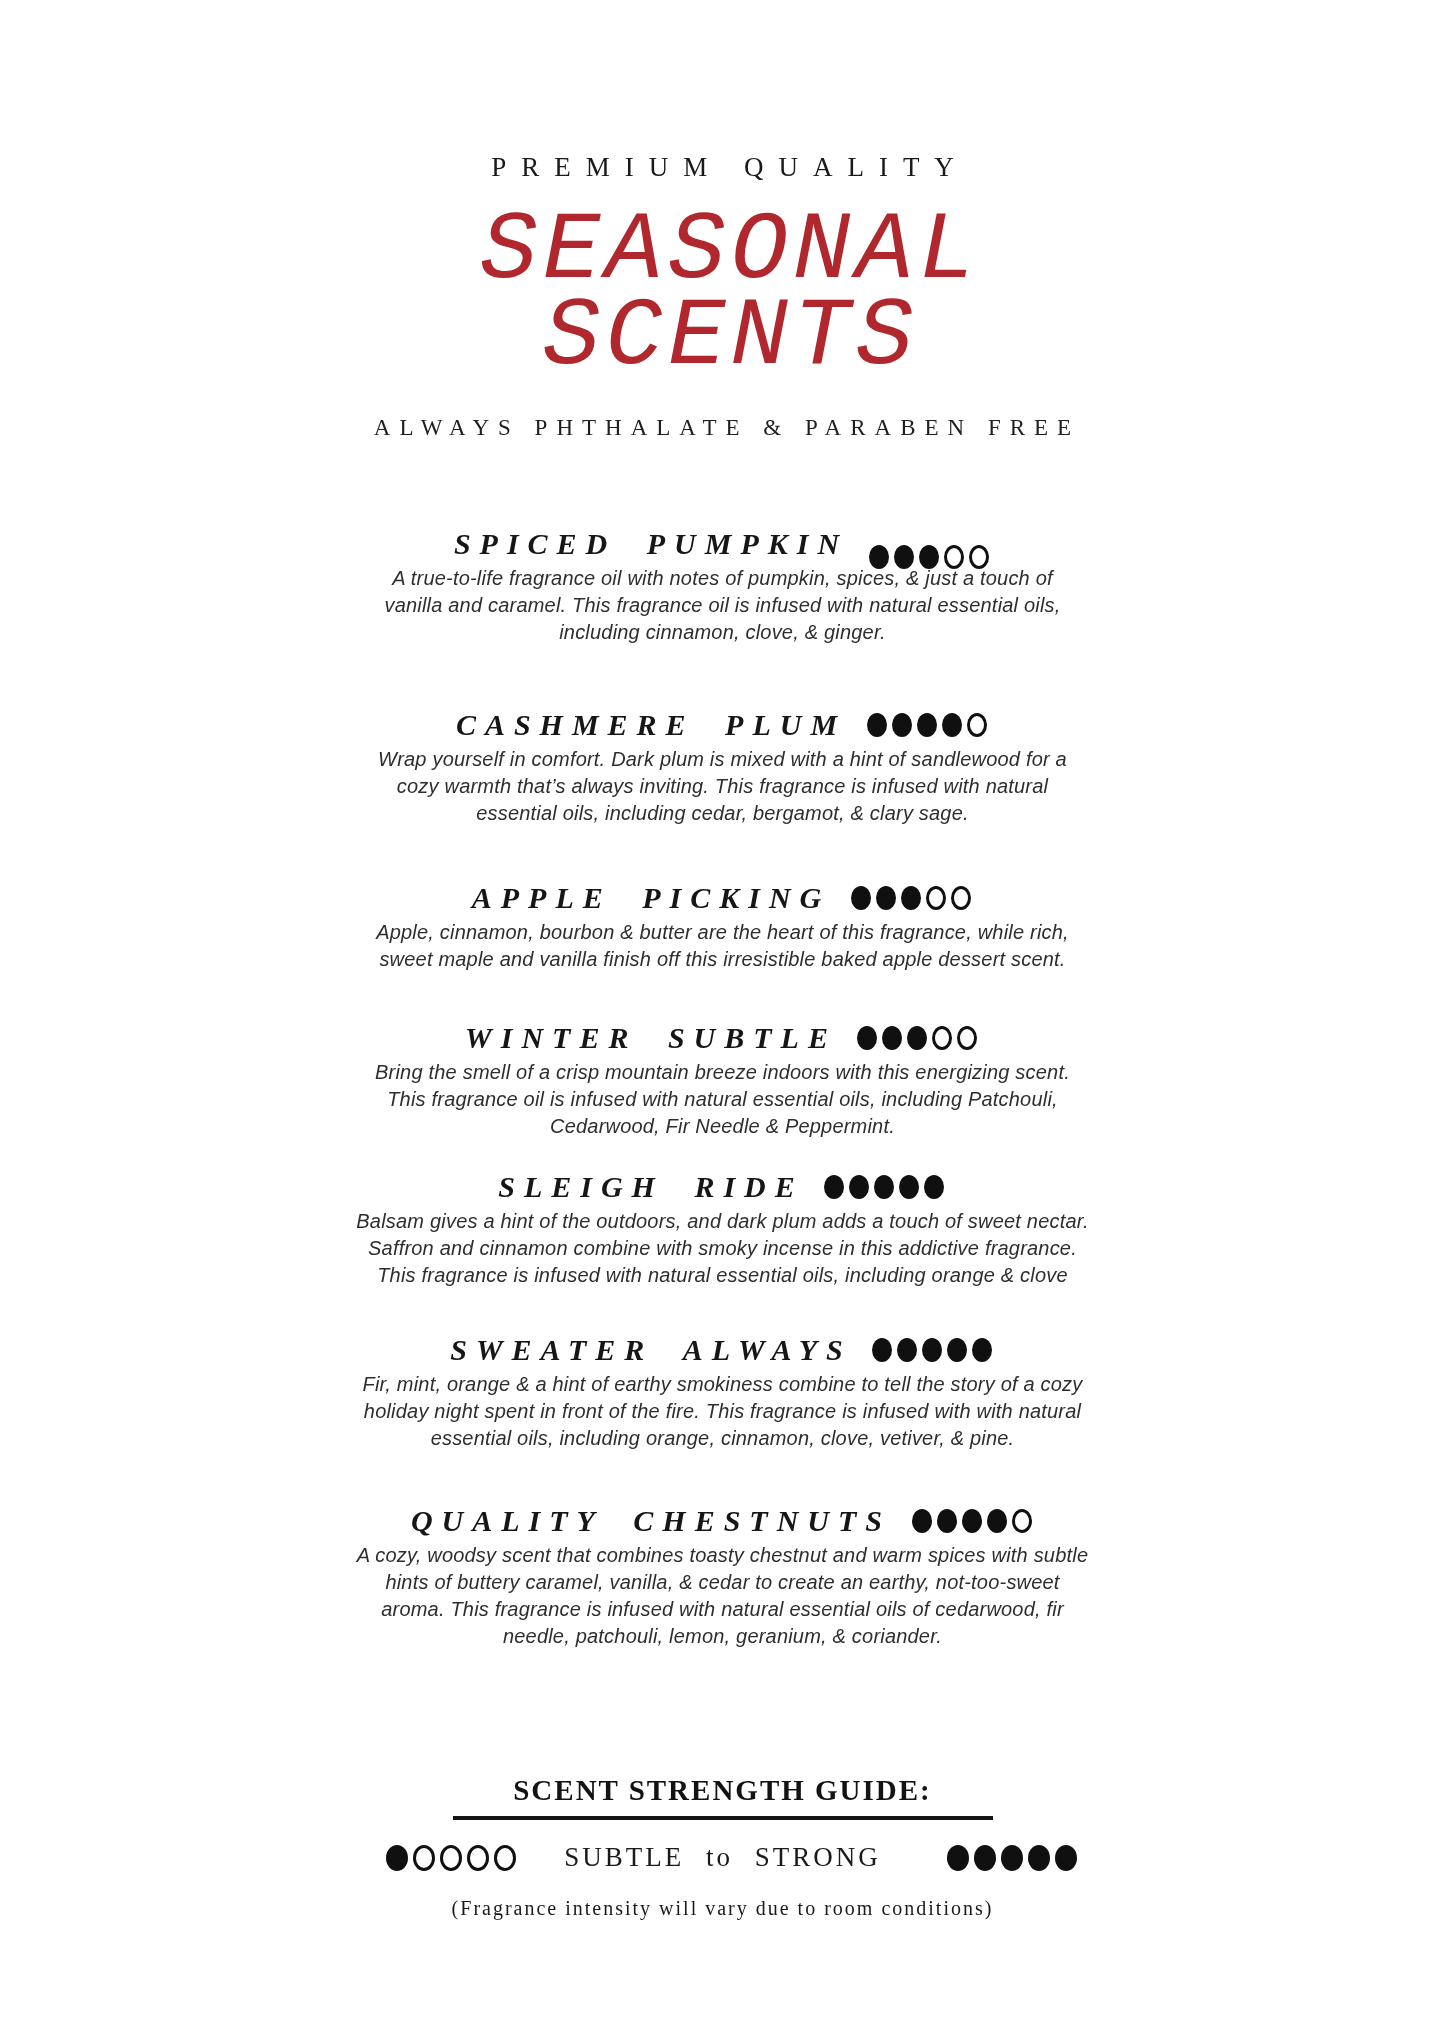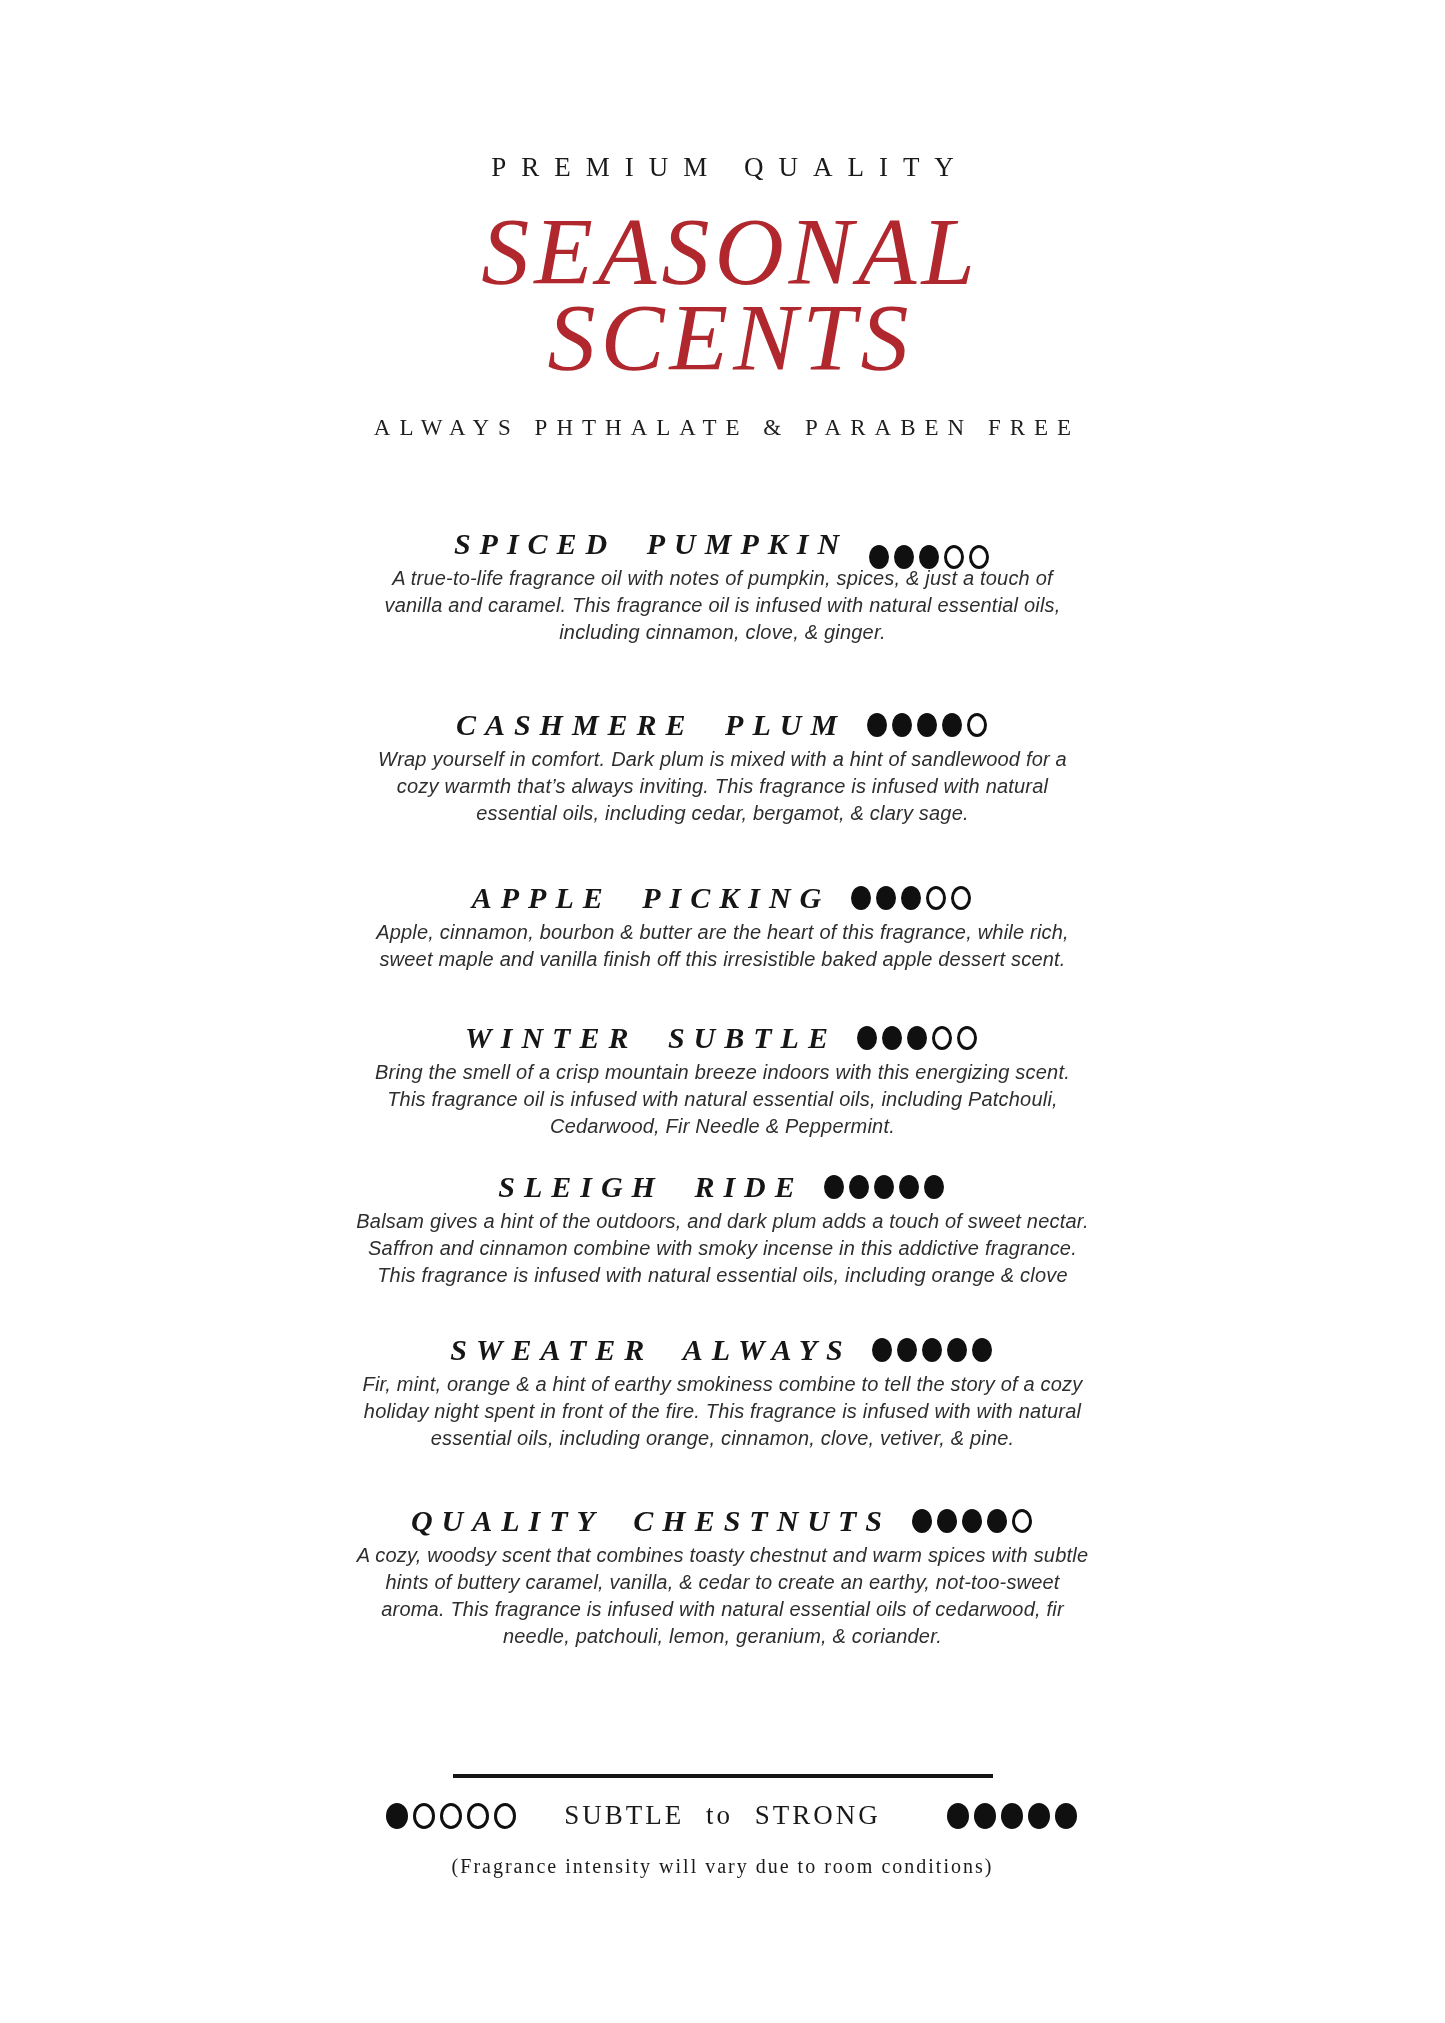--- a/index.html
+++ b/index.html
@@ -18,21 +18,21 @@
 
   
   .eyebrow {
     text-align:center;
     font-size:27px; letter-spacing:15px; text-indent:15px;
     color:#1a1a1a; font-weight:400;
   }
   .title {
     margin-top:26px;
     text-align:center;
-    font-family:Liberation Serif, serif;
+    font-family:Liberation Mono, monospace;
     font-style:italic; font-weight:400;
     font-size:96px; line-height:86px; letter-spacing:5px;
     color:var(--accent);
     white-space:pre-line;
     margin-left:16px;
   }
   .subtitle {
     margin-top:34px;
     text-align:center;
     font-size:23px; letter-spacing:9px; text-indent:9px;
@@ -219,20 +219,21 @@
           </span>
       </h2>
       <p class="desc">A cozy, woodsy scent that combines toasty chestnut and warm spices with subtle
 hints of buttery caramel, vanilla, &amp; cedar to create an earthy, not-too-sweet
 aroma. This fragrance is infused with natural essential oils of cedarwood, fir
 needle, patchouli, lemon, geranium, &amp; coriander.</p>
     </section>
   </main>
 
   <footer class="guide">
+    <div class="guide-heading">SCENT STRENGTH GUIDE:</div>
     <div class="guide-rule"></div>
     <div class="scale-row">
       <span class="rating">
           <span class="dot filled"></span>
           <span class="dot empty"></span>
           <span class="dot empty"></span>
           <span class="dot empty"></span>
           <span class="dot empty"></span>
         </span>
       <span class="scale-label">SUBTLE to STRONG</span>

